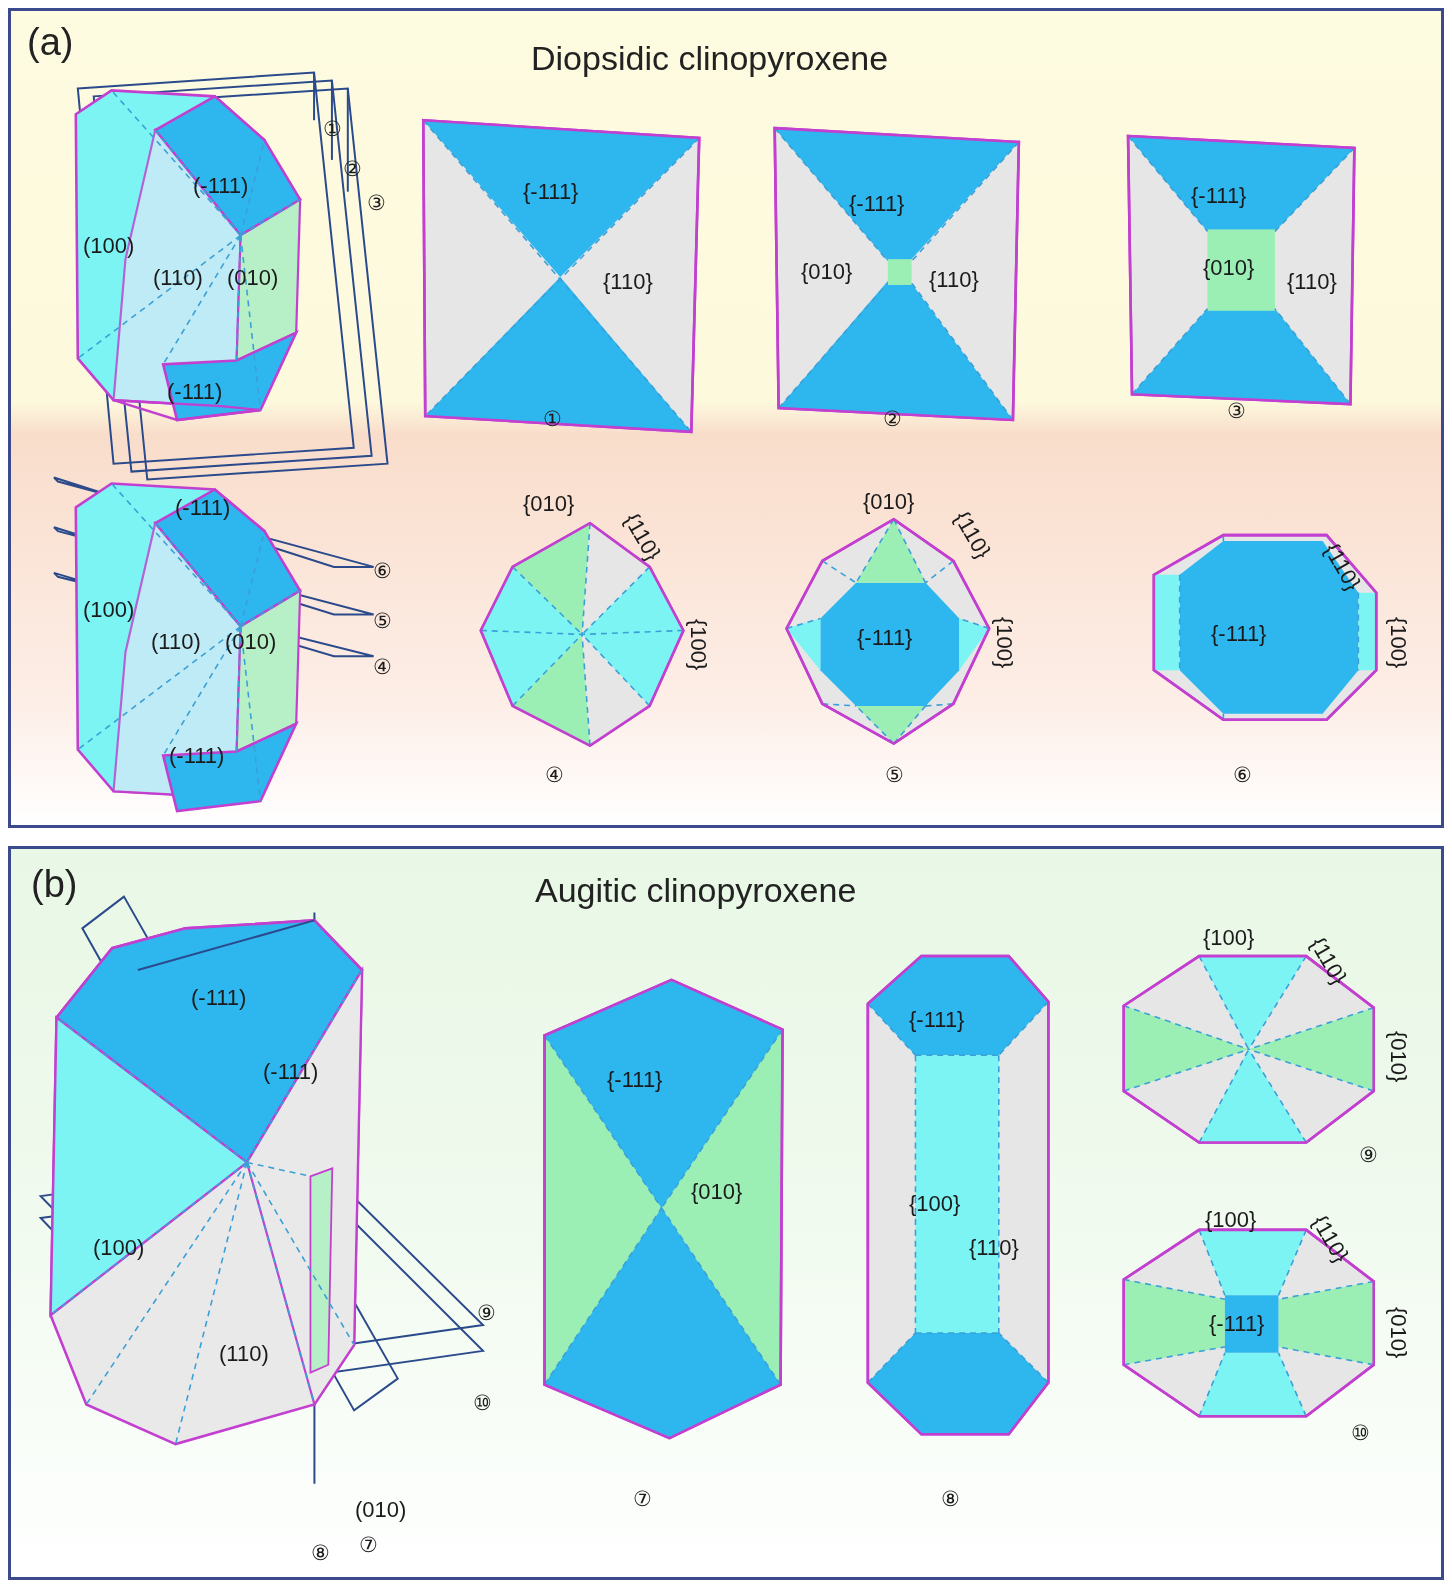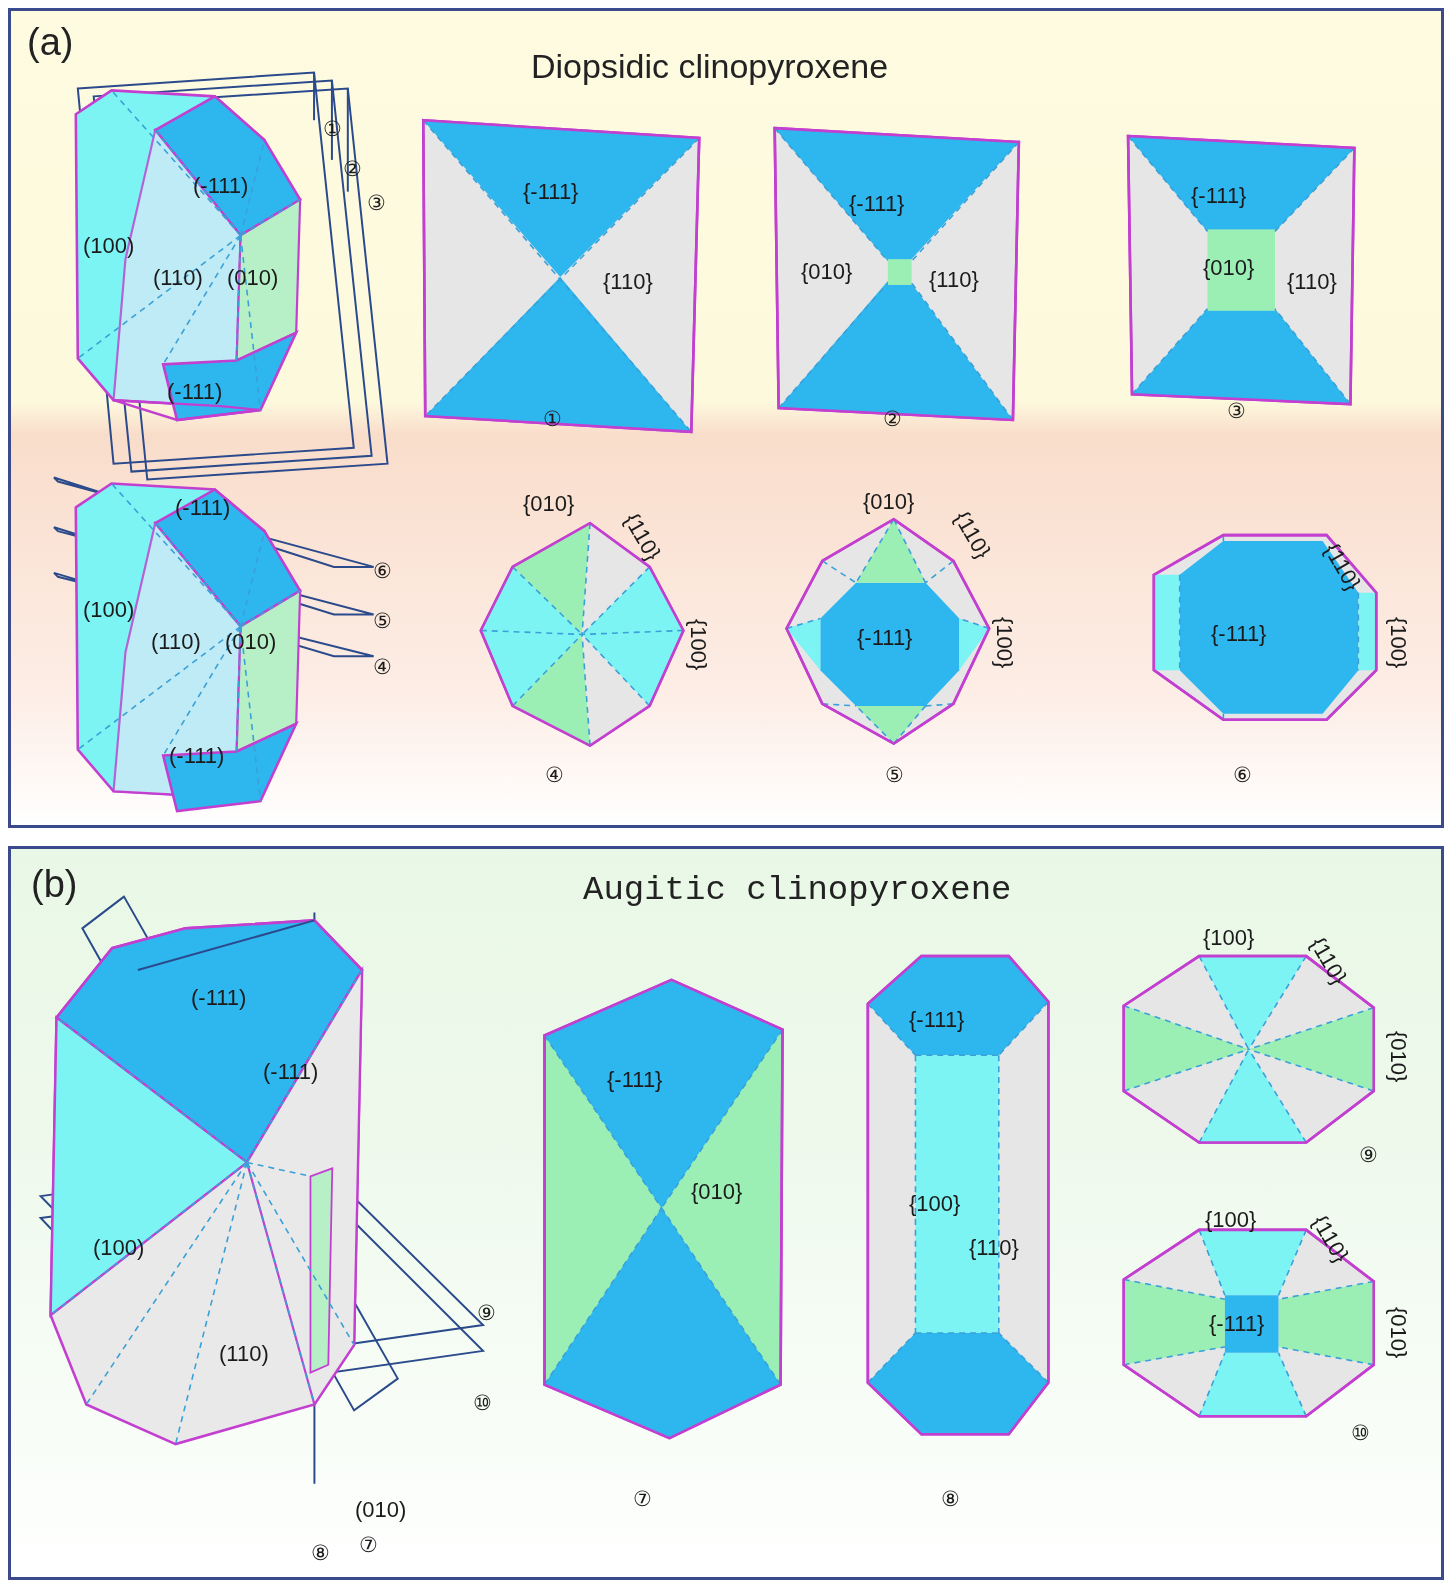--- a/index.html
+++ b/index.html
@@ -22,21 +22,21 @@
   .num{position:absolute;font-size:21px;color:#1b1b1b;}
 </style>
 </head>
 <body>
 
 <div class="page">
 
   <div class="panel" id="panel-a">
 
     <div class="panel-letter" style="left:16px;top:10px;">(a)</div>
-    <div class="panel-title" style="left:520px;top:28px;margin-top:8px;">Diopsidic clinopyroxene</div>
+    <div class="panel-title" style="left:520px;top:28px;">Diopsidic clinopyroxene</div>
 
     <svg class="layer" viewBox="0 0 1436 820">
 
       <g>
 
         <g fill="none" stroke="#2b4a8c" stroke-width="2">
           <polygon points="62,78 300,62 340,440 98,456"></polygon>
           <polygon points="78,86 318,70 358,448 116,464"></polygon>
           <polygon points="94,94 334,78 374,456 132,472"></polygon>
 
@@ -231,21 +231,21 @@
 
     <div class="lbl rot" style="left:1330px;top:528px;transform:rotate(60deg);">{110}</div>
     <div class="lbl rot" style="left:1400px;top:606px;transform:rotate(90deg);">{100}</div>
     <div class="lbl" style="left:1200px;top:610px;">{-111}</div>
     <div class="num" style="left:1222px;top:752px;">⑥</div>
   </div>
 
   <div class="panel" id="panel-b">
 
     <div class="panel-letter" style="left:20px;top:14px;">(b)</div>
-    <div class="panel-title" style="left:572px;top:22px;font-family:Liberation Mono, monospace;">Augitic clinopyroxene</div>
+    <div class="panel-title" style="left:524px;top:22px;">Augitic clinopyroxene</div>
 
     <svg class="layer" viewBox="0 0 1436 734">
 
       <g>
         <g fill="none" stroke="#2b4a8c" stroke-width="2">
           <polygon points="108,48 66,80 340,566 384,534"></polygon>
           <polygon points="24,350 300,312 470,480 190,520"></polygon>
           <polygon points="24,372 300,336 470,506 190,546"></polygon>
           <line x1="300" y1="64" x2="300" y2="640"></line>
         </g>

